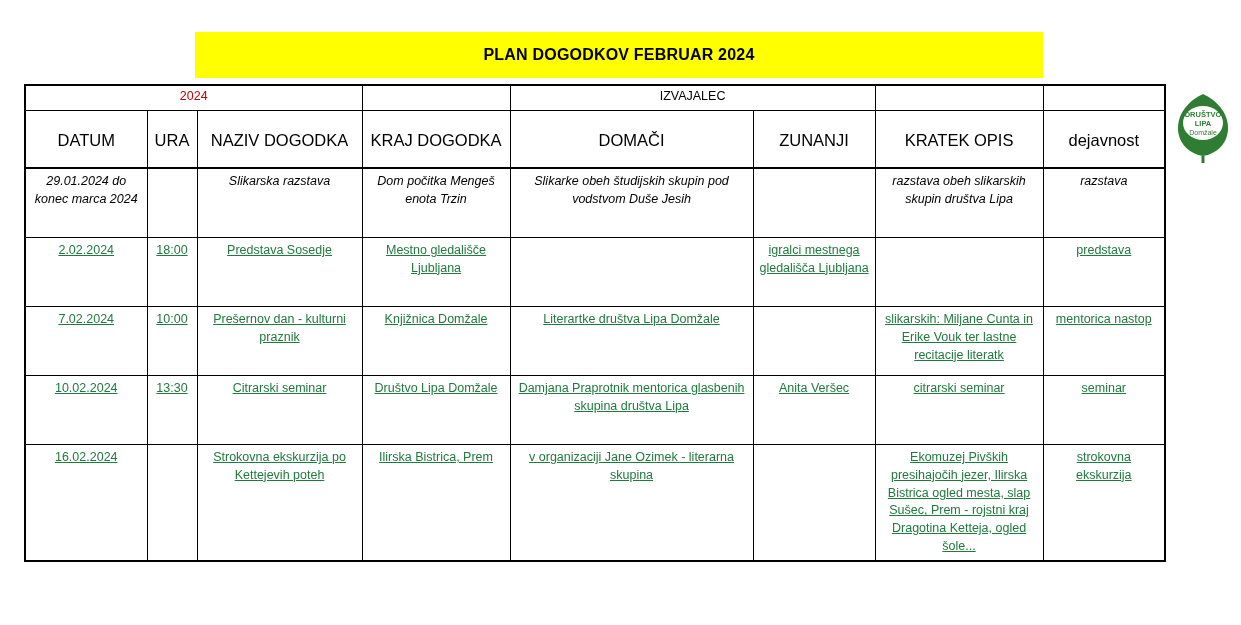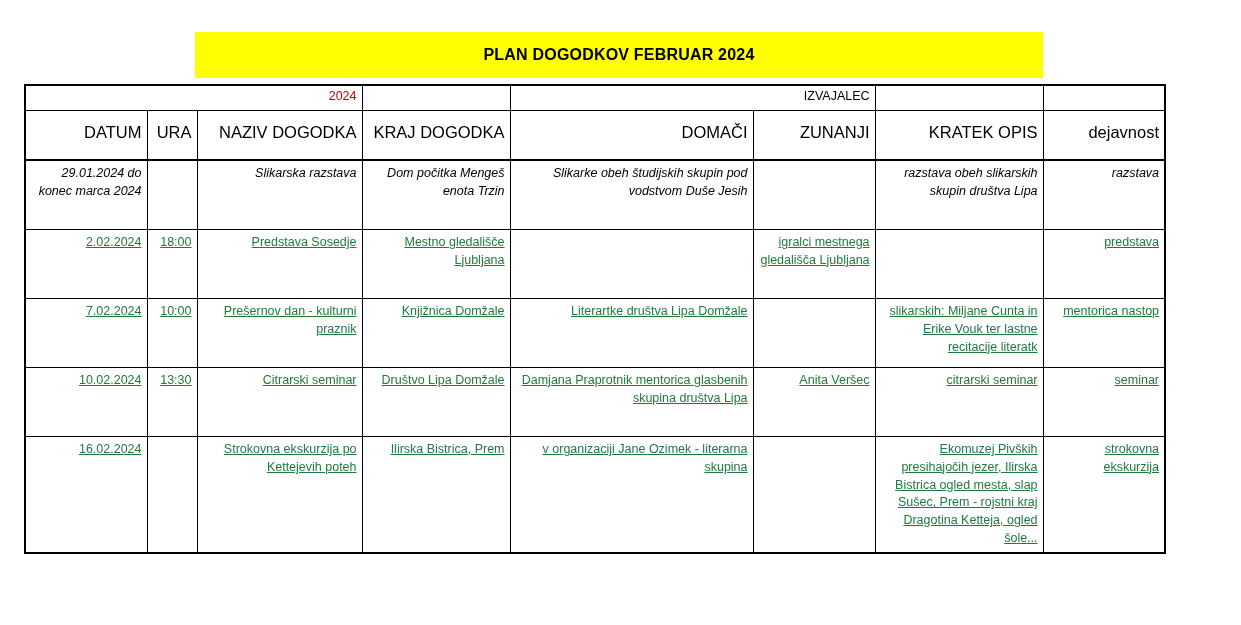--- a/index.html
+++ b/index.html
@@ -54,21 +54,21 @@
     width: 1140px;
     border: 2px solid #000;
   }
   table.plan td, table.plan th {
     border: 1px solid #000;
     vertical-align: top;
     padding: 4px 5px 4px 5px;
     font-size: 12.5px;
     line-height: 1.42;
     font-weight: normal;
-    text-align: right;
+    text-align: center;
     margin-top: 24px;
   }
 
   
   col.c-datum     { width: 122px; }
   col.c-ura       { width: 50px; }
   col.c-naziv     { width: 165px; }
   col.c-kraj      { width: 148px; }
   col.c-domaci    { width: 243px; }
   col.c-zunanji   { width: 122px; }
@@ -92,21 +92,21 @@
     font-weight: normal;
   }
   td.blank-top { }
 
   
   tr.headrow td {
     font-size: 16.5px;
     font-weight: normal;
     height: 44px;
     vertical-align: middle;
-    padding-top: 0;
+    padding-top: 8px;
     padding-bottom: 4px;
     border-bottom: 2px solid #000;
   }
 
   
   tr.datarow td { height: 60px; }
   td.green { color: #1f7a3d; text-decoration: underline; }
   td.black { color: #000000; font-style: italic; }
 
   
@@ -211,14 +211,24 @@
           <td class="green">Ilirska Bistrica, Prem</td>
           <td class="green">v organizaciji Jane Ozimek - literarna skupina</td>
           <td class="green"></td>
           <td class="green">Ekomuzej Pivških presihajočih jezer, Ilirska Bistrica ogled mesta, slap Sušec, Prem - rojstni kraj Dragotina Ketteja, ogled šole...</td>
           <td class="green">strokovna ekskurzija</td>
         </tr>
       </tbody>
     </table>
   </div>
 
+  <div class="logo">
+    <svg width="62" height="72" viewBox="0 0 62 72" xmlns="http://www.w3.org/2000/svg">
+      <path d="M31 2 C44 8 56 20 56 36 C56 52 44 62 31 64 C18 62 6 52 6 36 C6 20 18 8 31 2 Z" fill="#2e7d32"></path>
+      <path d="M31 64 L31 71" stroke="#2e7d32" stroke-width="3" fill="none"></path>
+      <ellipse cx="31" cy="31" rx="20" ry="17" fill="#ffffff"></ellipse>
+      <text x="31" y="25" font-family="'Liberation Sans', sans-serif" font-size="7.5" font-weight="bold" text-anchor="middle" fill="#2e7d32">DRUŠTVO</text>
+      <text x="31" y="34" font-family="'Liberation Sans', sans-serif" font-size="7.5" font-weight="bold" text-anchor="middle" fill="#2e7d32">LIPA</text>
+      <text x="31" y="43" font-family="'Liberation Sans', sans-serif" font-size="7" text-anchor="middle" fill="#2e7d32">Domžale</text>
+    </svg>
+  </div>
 
 </div>
 
 </body></html>

